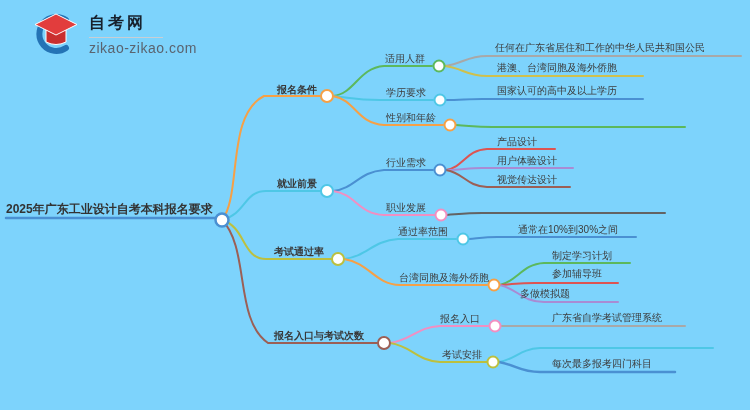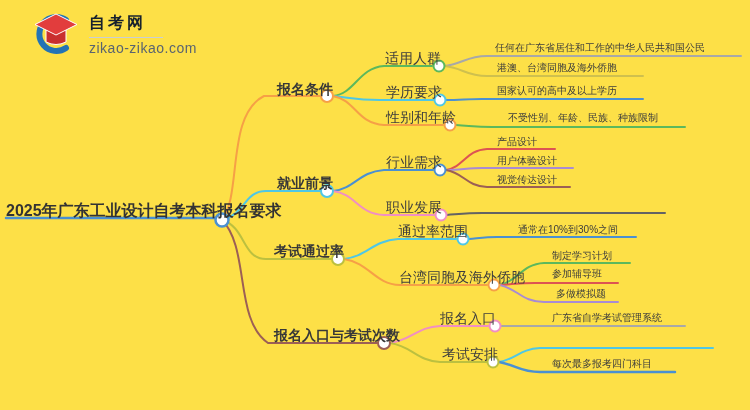--- a/index.html
+++ b/index.html
@@ -1,22 +1,22 @@
 <!DOCTYPE html>
 <html><head>
 <meta charset="utf-8">
 <style>
   html,body{margin:0;padding:0;background:#fff;}
-  .stage{position:relative;width:750px;height:410px;background:#fde047;overflow:hidden;
+  .stage{position:relative;width:750px;height:410px;background:#7dd3fc;overflow:hidden;
          font-family:"Liberation Sans","DejaVu Sans",sans-serif;}
   svg.map{position:absolute;left:0;top:0;}
-  .lbl{position:absolute;white-space:nowrap;font-size:14px;line-height:13px;color:#3d3d3d;}
+  .lbl{position:absolute;white-space:nowrap;font-size:10px;line-height:13px;color:#3d3d3d;}
   .lv1{font-weight:bold;color:#383838;}
   .leaf{font-size:10px;color:#3c3c3c;}
-  .root-lbl{position:absolute;left:6px;top:201px;width:212px;font-size:16px;font-weight:bold;
+  .root-lbl{position:absolute;left:6px;top:201px;width:212px;font-size:12px;font-weight:bold;
             color:#333;white-space:nowrap;}
   
   .logo{position:absolute;left:28px;top:11px;display:flex;align-items:center;gap:9px;cursor:pointer;}
   .logo-text{display:flex;flex-direction:column;align-items:flex-start;}
   .site-name{font-size:16px;font-weight:bold;color:#17212d;letter-spacing:3px;}
   .logo-div{width:74px;height:1px;background:#c9ced4;margin:3px 0 2px 0;}
   .site-url{font-size:14px;color:#5a6470;letter-spacing:0.5px;}
 </style>
 </head>
 <body>
@@ -106,24 +106,23 @@
   <div class="lbl" style="left:386px;top:156px">行业需求</div>
   <div class="lbl" style="left:386px;top:201px">职业发展</div>
   <div class="lbl" style="left:398px;top:225px">通过率范围</div>
   <div class="lbl" style="left:399px;top:271px">台湾同胞及海外侨胞</div>
   <div class="lbl" style="left:440px;top:312px">报名入口</div>
   <div class="lbl" style="left:442px;top:348px">考试安排</div>
 
   <div class="lbl leaf" style="left:495px;top:41px">任何在广东省居住和工作的中华人民共和国公民</div>
   <div class="lbl leaf" style="left:497px;top:84px">国家认可的高中及以上学历</div>
   <div class="lbl leaf" style="left:497px;top:61px">港澳、台湾同胞及海外侨胞</div>
-  <div class="lbl leaf" style="left:508px;top:111px">不受性别、年龄、民族、种族限制</div>
   <div class="lbl leaf" style="left:497px;top:135px">产品设计</div>
   <div class="lbl leaf" style="left:497px;top:154px">用户体验设计</div>
   <div class="lbl leaf" style="left:497px;top:173px">视觉传达设计</div>
   <div class="lbl leaf" style="left:518px;top:223px">通常在10%到30%之间</div>
   <div class="lbl leaf" style="left:552px;top:249px">制定学习计划</div>
   <div class="lbl leaf" style="left:552px;top:267px">参加辅导班</div>
-  <div class="lbl leaf" style="left:556px;top:287px">多做模拟题</div>
+  <div class="lbl leaf" style="left:520px;top:287px">多做模拟题</div>
   <div class="lbl leaf" style="left:552px;top:311px">广东省自学考试管理系统</div>
   <div class="lbl leaf" style="left:552px;top:357px">每次最多报考四门科目</div>
 
 </div>
 
 </body></html>

